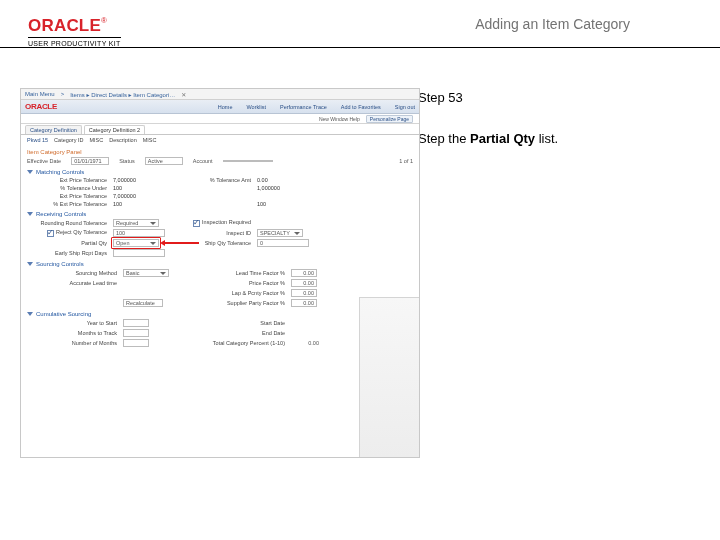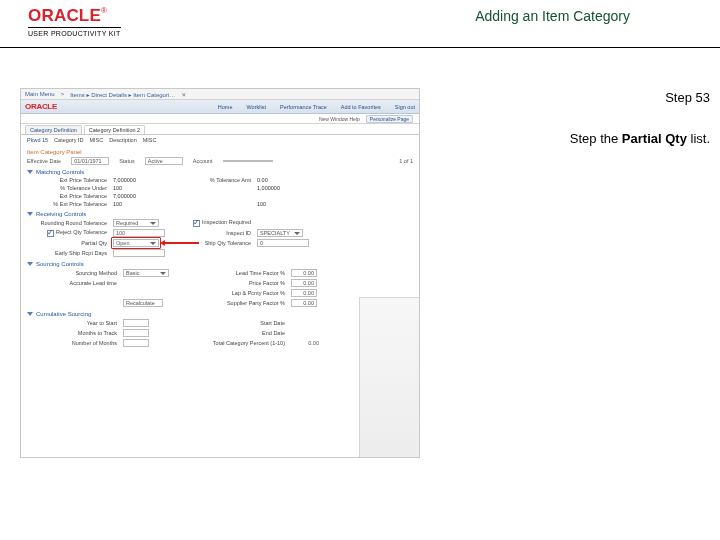--- a/index.html
+++ b/index.html
@@ -3,41 +3,41 @@
 <meta charset="utf-8">
 <style>
   * { box-sizing: border-box; margin: 0; padding: 0; }
   html, body { width: 720px; height: 540px; background: #fff; font-family: Arial, Helvetica, sans-serif; overflow: hidden; }
 
   
   .header {
     position: relative;
     height: 48px;
     border-bottom: 1px solid #000;
-    padding: 6px 18px 0 28px;
+    padding: 16px 18px 0 28px;
   }
   .logo-wrap { display: inline-block; }
   .logo-oracle {
     font-family: "Arial Black", Arial, sans-serif;
     font-weight: 900; font-size: 17px; color: #d8232a; letter-spacing: 0.2px;
   }
   .logo-r { font-size: 8px; vertical-align: top; color: #d8232a; }
   .logo-sub {
     font-size: 7px; letter-spacing: 0.3px; color: #000; margin-top: 1px;
     border-top: 1px solid #000; padding-top: 2px;
   }
   .header-title {
-    position: absolute; right: 90px; top: 8px;
-    font-size: 14px; color: #14532d;
+    position: absolute; right: 90px; top: 16px;
+    font-size: 14px; color: #737373;
   }
 
   
   .body-row { display: flex; margin-top: 40px; }
   .shot-col { width: 400px; padding-left: 20px; }
-  .inst-col { flex: 1; padding: 2px 10px 0 18px; font-size: 13px; color:#000;text-align:right; }
+  .inst-col { flex: 1; padding: 2px 10px 0 18px; font-size: 13px; color:#000; }
   .inst-step { margin-bottom: 26px; }
 
   
   .shot {
     width: 400px; height: 370px;
     border: 1px solid #c8c8c8;
     font-size: 6px; color: #555;
     background: #fff;
     position: relative;
   }

